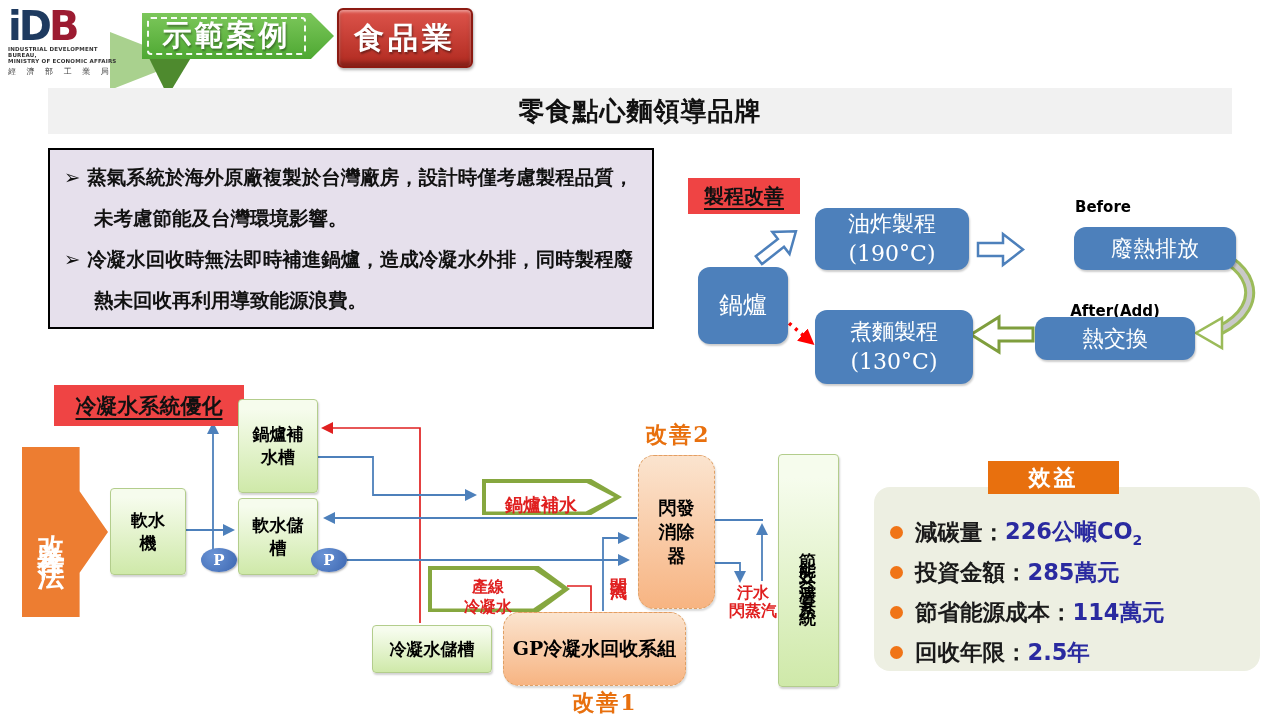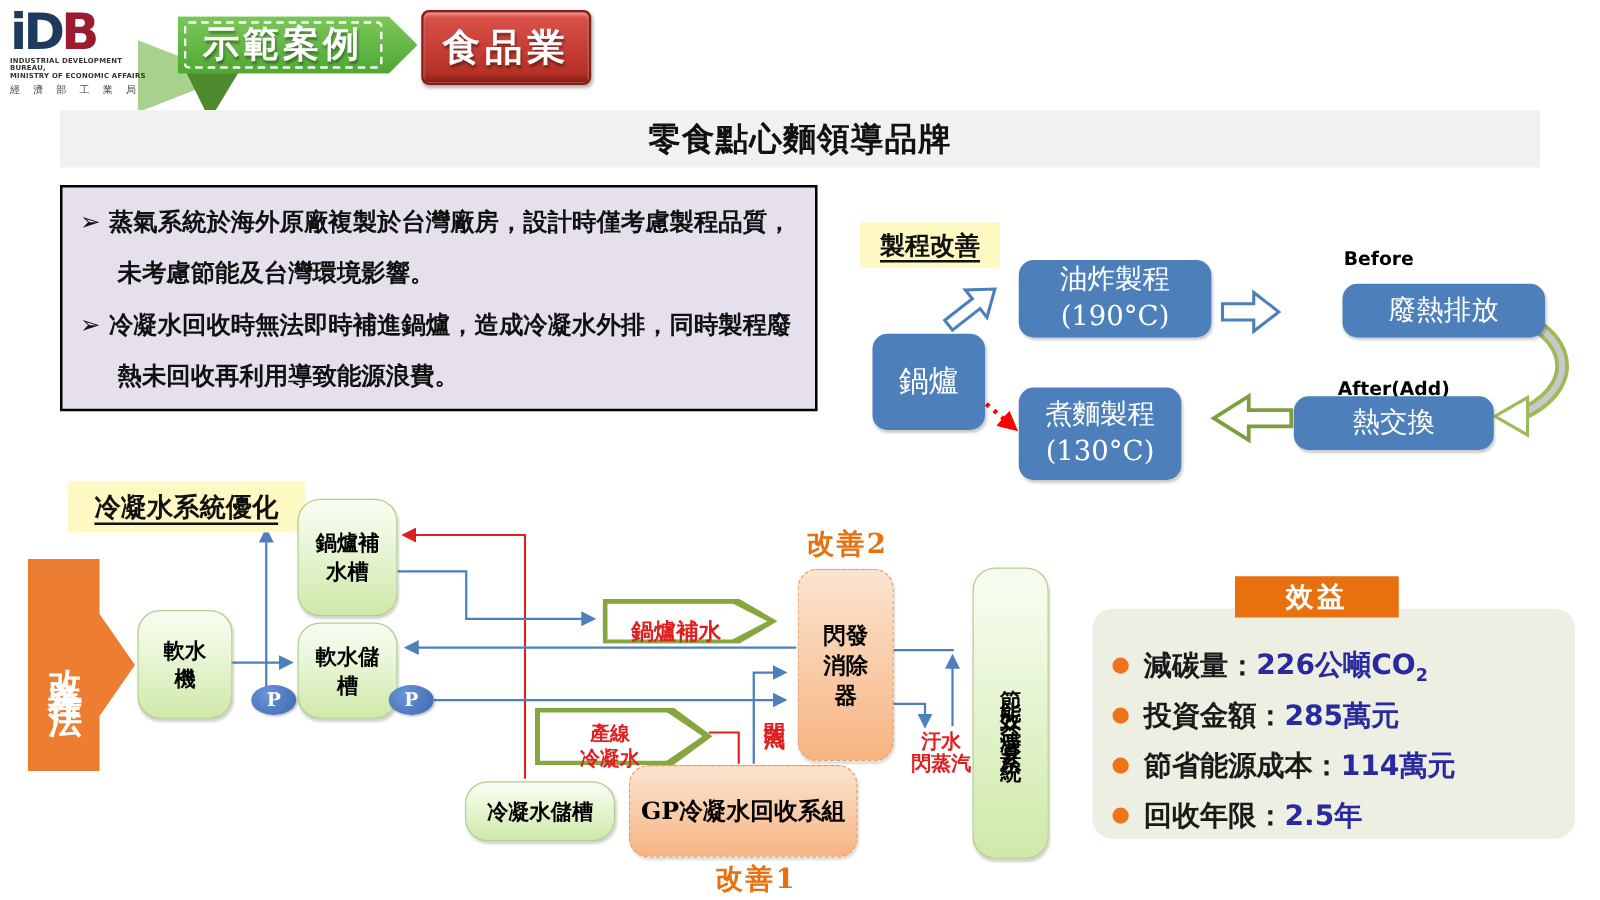--- a/index.html
+++ b/index.html
@@ -33,35 +33,35 @@
       font-weight:bold;letter-spacing:4px;text-shadow:1px 2px 2px rgba(0,0,0,.4);}
 
   
   .title-strip{left:48px;top:88px;width:1184px;height:46px;background:#f1f1f1;
       display:flex;align-items:center;justify-content:center;}
   .title-text{font-size:26px;font-weight:bold;color:#111;letter-spacing:1px;}
   .problem-box{left:48px;top:148px;width:606px;height:181px;background:#e6e0ec;
       border:2.5px solid #000;padding:8px 12px 0 14px;box-sizing:border-box;}
   .problem-p{margin:0;padding-left:30px;text-indent:-30px;font-size:19.5px;font-weight:bold;
       color:#111;line-height:2.1;}
-  .tag-label{background:#fef9c3;color:#111;font-weight:bold;display:flex;align-items:center;
+  .tag-label{background:#ef4444;color:#111;font-weight:bold;display:flex;align-items:center;
       justify-content:center;}
   .tag-label span{text-decoration:underline;text-underline-offset:5px;}
   .lbl-process{left:688px;top:178px;width:112px;height:36px;font-size:20px;}
   .lbl-cond{left:54px;top:337px;width:190px;height:41px;font-size:21px;margin-top:48px;}
 
   
   .bluebox{background:#4d80bb;color:#fff;border-radius:12px;display:flex;flex-direction:column;
       align-items:center;justify-content:center;font-family:"DejaVu Serif","Liberation Serif",serif;
       text-align:center;z-index:2;box-shadow:1px 2px 2px rgba(0,0,0,.2);}
   .bb-line{line-height:1.35;}
   .small-en{font-size:15px;font-weight:bold;color:#000;text-align:center;z-index:2;}
 
   
-  .greenbox{background:linear-gradient(#f6fced 10%,#cfe9a9);border:1px solid #b3cd8c;border-radius:18px;
+  .greenbox{background:linear-gradient(#f6fced 10%,#cfe9a9);border:1px solid #b3cd8c;border-radius:4px;
       box-shadow:1px 2px 2px rgba(0,0,0,.18);display:flex;align-items:center;justify-content:center;
       text-align:center;font-family:"DejaVu Serif","Liberation Serif",serif;font-weight:bold;color:#000;z-index:2;}
   .orangebox{background:linear-gradient(#fbe4cf,#f7b482);border:1.6px dashed #dfa065;border-radius:16px;
       display:flex;align-items:center;justify-content:center;text-align:center;
       font-family:"DejaVu Serif","Liberation Serif",serif;font-weight:bold;color:#000;z-index:2;
       box-shadow:1px 2px 2px rgba(0,0,0,.15);}
   .action-arrow{left:22px;top:447px;width:86px;height:170px;background:#ed7d31;
       clip-path:polygon(0 0,67% 0,67% 26%,100% 50%,67% 74%,67% 100%,0 100%);z-index:2;}
   .action-text{position:absolute;left:0;top:0;width:58px;height:100%;display:flex;align-items:center;
       justify-content:center;writing-mode:vertical-rl;color:#fff;font-size:27px;font-weight:bold;
@@ -168,21 +168,21 @@
     <span class="bb-line">(190°C)</span>
   </div>
   <div class="abs small-en" style="left:1022px;top:198px;width:162px;">Before</div>
   <div class="abs bluebox" style="left:1074px;top:227px;width:162px;height:43px;font-size:22px;">
       <span class="bb-line">廢熱排放</span>
     </div>
   <div class="abs small-en" style="left:1035px;top:302px;width:160px;">After(Add)</div>
   <div class="abs bluebox" style="left:1035px;top:317px;width:160px;height:43px;font-size:22px;">
       <span class="bb-line">熱交換</span>
     </div>
-  <div class="abs bluebox" style="left:815px;top:310px;width:130px;height:74px;font-size:22px;">
+  <div class="abs bluebox" style="left:815px;top:310px;width:158px;height:74px;font-size:22px;">
     <span class="bb-line">煮麵製程</span>
     <span class="bb-line">(130°C)</span>
   </div>
 
   <div class="abs tag-label lbl-cond z2">
       <span>冷凝水系統優化</span>
     </div>
 
   <div class="abs action-arrow">
     <div class="action-text">改善作法</div>

